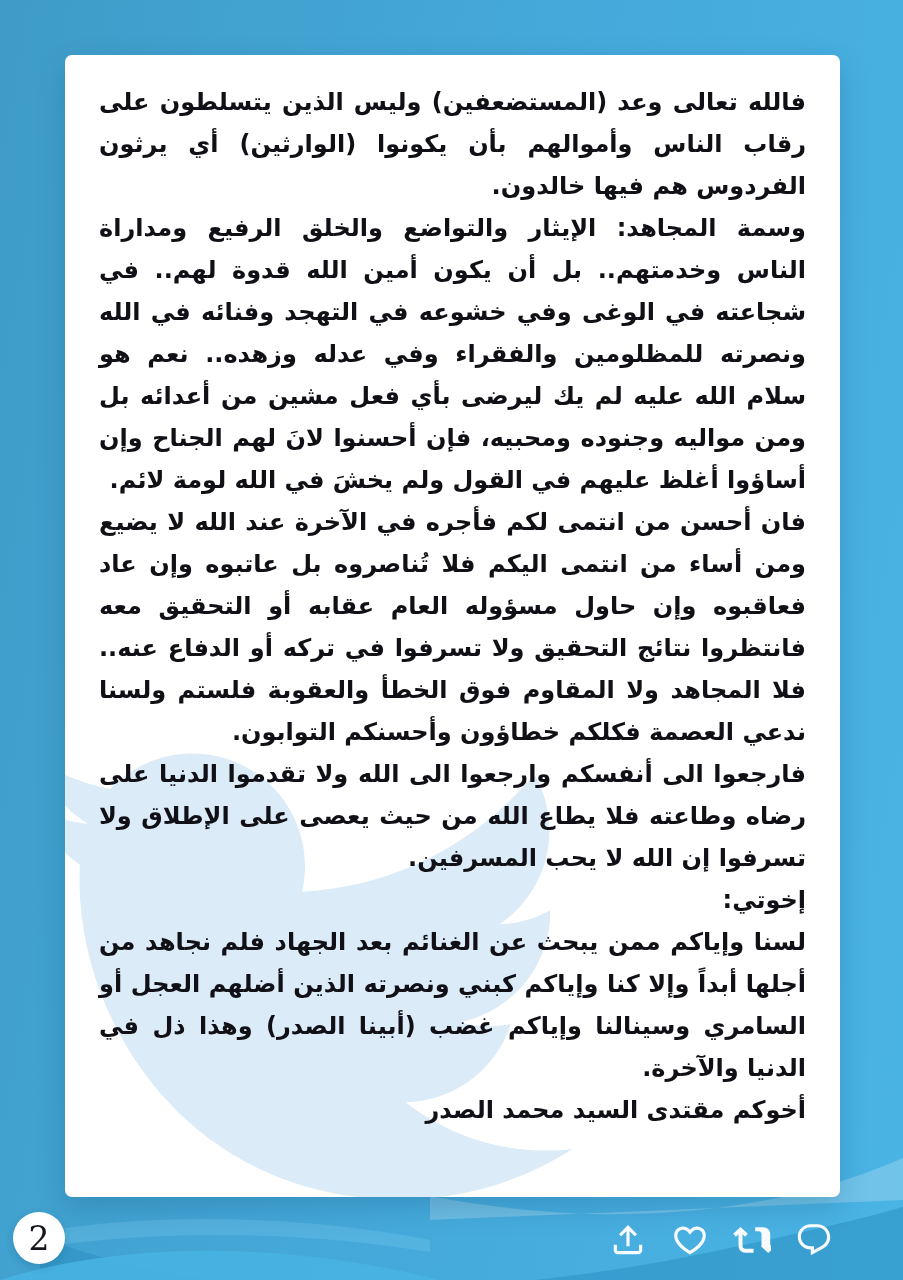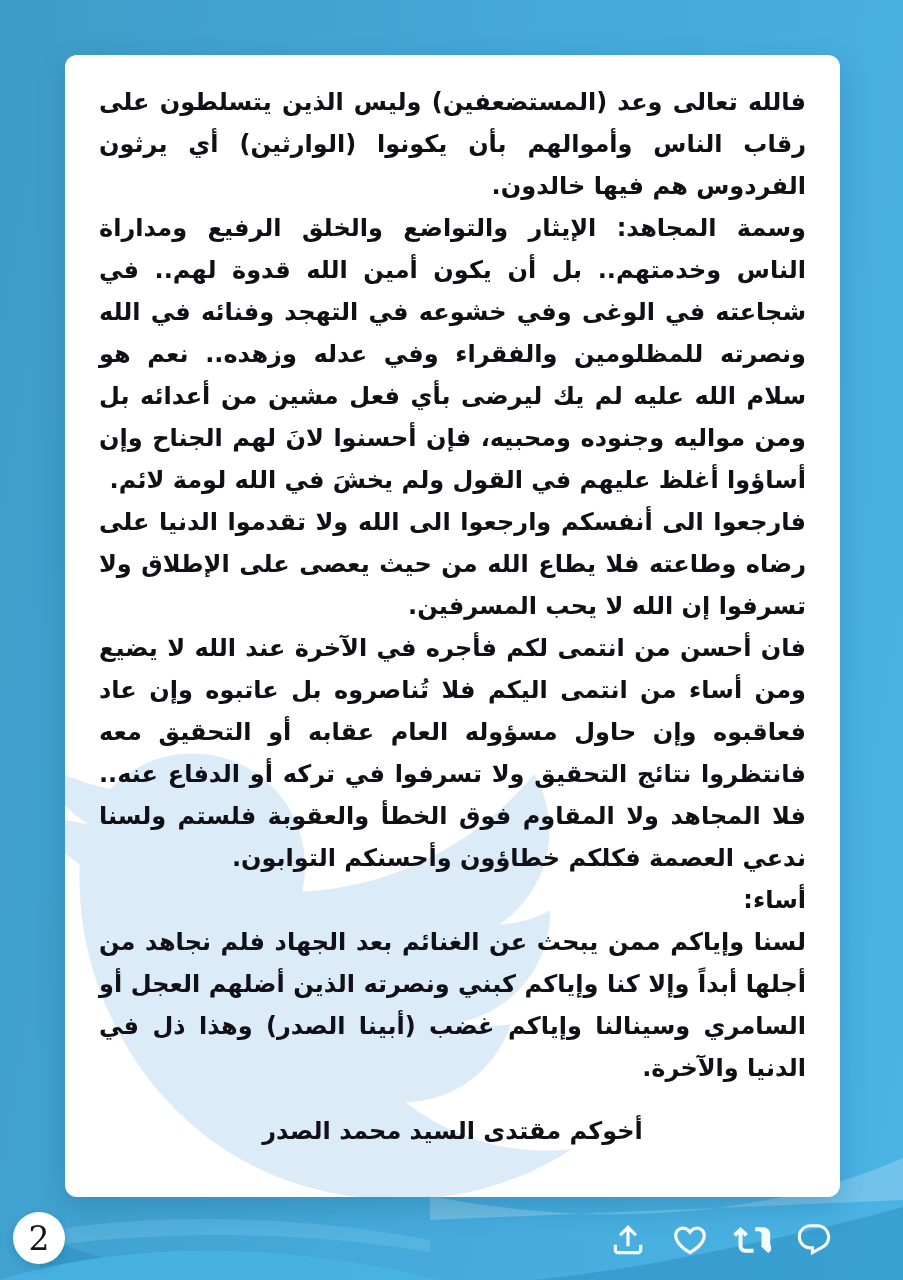--- a/index.html
+++ b/index.html
@@ -4,38 +4,38 @@
 <style>
   html,body{margin:0;padding:0;}
   body{
     width:903px;height:1280px;position:relative;overflow:hidden;
     font-family:"DejaVu Sans", sans-serif;
     background:linear-gradient(100deg,#3f9cc8 0%, #45aadb 55%, #4ab4e5 100%);
   }
   .bg-decor{position:absolute;inset:0;width:903px;height:1280px;}
   .card{
     position:absolute;left:65px;top:55px;width:775px;height:1142px;
-    background:#ffffff;border-radius:12px;overflow:hidden;
+    background:#ffffff;border-radius:7px;overflow:hidden;
     box-shadow:0 10px 28px rgba(8,62,100,0.22);
   }
   .watermark{
     position:absolute;left:-50px;bottom:-70px;width:580px;height:580px;
     transform:scaleX(-1);
   }
   .watermark path{fill:#dcebf8;}
   .article{
     position:absolute;inset:0;
     padding:26px 34px 18px 34px;
     direction:rtl;unicode-bidi:embed;
     text-align:justify;
     font-size:24px;line-height:42px;font-weight:bold;
     color:#101016;
   }
   .article p{margin:0;}
-  .article p.signature{text-align:center;margin-top:21px;}
+  .article p.signature{text-align:right;}
   .page-badge{
     position:absolute;left:13px;top:1212px;width:52px;height:52px;
     border-radius:50%;background:#ffffff;
     display:flex;align-items:center;justify-content:center;
     font-family:"DejaVu Serif", serif;font-size:33px;color:#15151c;
     box-shadow:0 3px 8px rgba(8,62,100,0.18);
   }
   .actions{
     position:absolute;right:70px;top:1221px;
     display:flex;flex-direction:row;gap:24px;align-items:center;
@@ -55,23 +55,23 @@
 
 <div class="card">
 
   <svg class="watermark" viewBox="0 0 24 24" xmlns="http://www.w3.org/2000/svg" aria-hidden="true">
     <path d="M23.643 4.937c-.835.37-1.732.62-2.675.733.962-.576 1.7-1.49 2.048-2.578-.9.534-1.897.922-2.958 1.13-.85-.904-2.06-1.47-3.4-1.47-2.572 0-4.658 2.086-4.658 4.66 0 .364.042.718.12 1.06-3.873-.195-7.304-2.05-9.602-4.868-.4.69-.63 1.49-.63 2.342 0 1.616.823 3.043 2.072 3.878-.764-.025-1.482-.234-2.11-.583v.06c0 2.257 1.605 4.14 3.737 4.568-.392.106-.803.162-1.227.162-.3 0-.593-.028-.877-.082.593 1.85 2.313 3.198 4.352 3.234-1.595 1.25-3.604 1.995-5.786 1.995-.376 0-.747-.022-1.112-.065 2.062 1.323 4.51 2.093 7.14 2.093 8.57 0 13.255-7.098 13.255-13.254 0-.2-.005-.402-.014-.602.91-.658 1.7-1.477 2.323-2.41z"></path>
   </svg>
 
   <div class="article">
     <p>فالله تعالى وعد (المستضعفين) وليس الذين يتسلطون على رقاب الناس وأموالهم بأن يكونوا (الوارثين) أي يرثون الفردوس هم فيها خالدون.</p>
     <p>وسمة المجاهد: الإيثار والتواضع والخلق الرفيع ومداراة الناس وخدمتهم.. بل أن يكون أمين الله قدوة لهم.. في شجاعته في الوغى وفي خشوعه في التهجد وفنائه في الله ونصرته للمظلومين والفقراء وفي عدله وزهده.. نعم هو سلام الله عليه لم يك ليرضى بأي فعل مشين من أعدائه بل ومن مواليه وجنوده ومحبيه، فإن أحسنوا لانَ لهم الجناح وإن أساؤوا أغلظ عليهم في القول ولم يخشَ في الله لومة لائم.</p>
+    <p>فان أحسن من انتمى لكم فأجره في الآخرة عند الله لا يضيع ومن أساء من انتمى اليكم فلا تُناصروه بل عاتبوه وإن عاد فعاقبوه وإن حاول مسؤوله العام عقابه أو التحقيق معه فانتظروا نتائج التحقيق ولا تسرفوا في تركه أو الدفاع عنه.. فلا المجاهد ولا المقاوم فوق الخطأ والعقوبة فلستم ولسنا ندعي العصمة فكلكم خطاؤون وأحسنكم التوابون.</p>
     <p>فارجعوا الى أنفسكم وارجعوا الى الله ولا تقدموا الدنيا على رضاه وطاعته فلا يطاع الله من حيث يعصى على الإطلاق ولا تسرفوا إن الله لا يحب المسرفين.</p>
-    <p>فان أحسن من انتمى لكم فأجره في الآخرة عند الله لا يضيع ومن أساء من انتمى اليكم فلا تُناصروه بل عاتبوه وإن عاد فعاقبوه وإن حاول مسؤوله العام عقابه أو التحقيق معه فانتظروا نتائج التحقيق ولا تسرفوا في تركه أو الدفاع عنه.. فلا المجاهد ولا المقاوم فوق الخطأ والعقوبة فلستم ولسنا ندعي العصمة فكلكم خطاؤون وأحسنكم التوابون.</p>
-    <p>أساء:</p>
+    <p>إخوتي:</p>
     <p>لسنا وإياكم ممن يبحث عن الغنائم بعد الجهاد فلم نجاهد من أجلها أبداً وإلا كنا وإياكم كبني ونصرته الذين أضلهم العجل أو السامري وسينالنا وإياكم غضب (أبينا الصدر) وهذا ذل في الدنيا والآخرة.</p>
     <p class="signature">أخوكم مقتدى السيد محمد الصدر</p>
   </div>
 </div>
 
 <div class="page-badge">
   <span>2</span>
 </div>
 
 <div class="actions">

